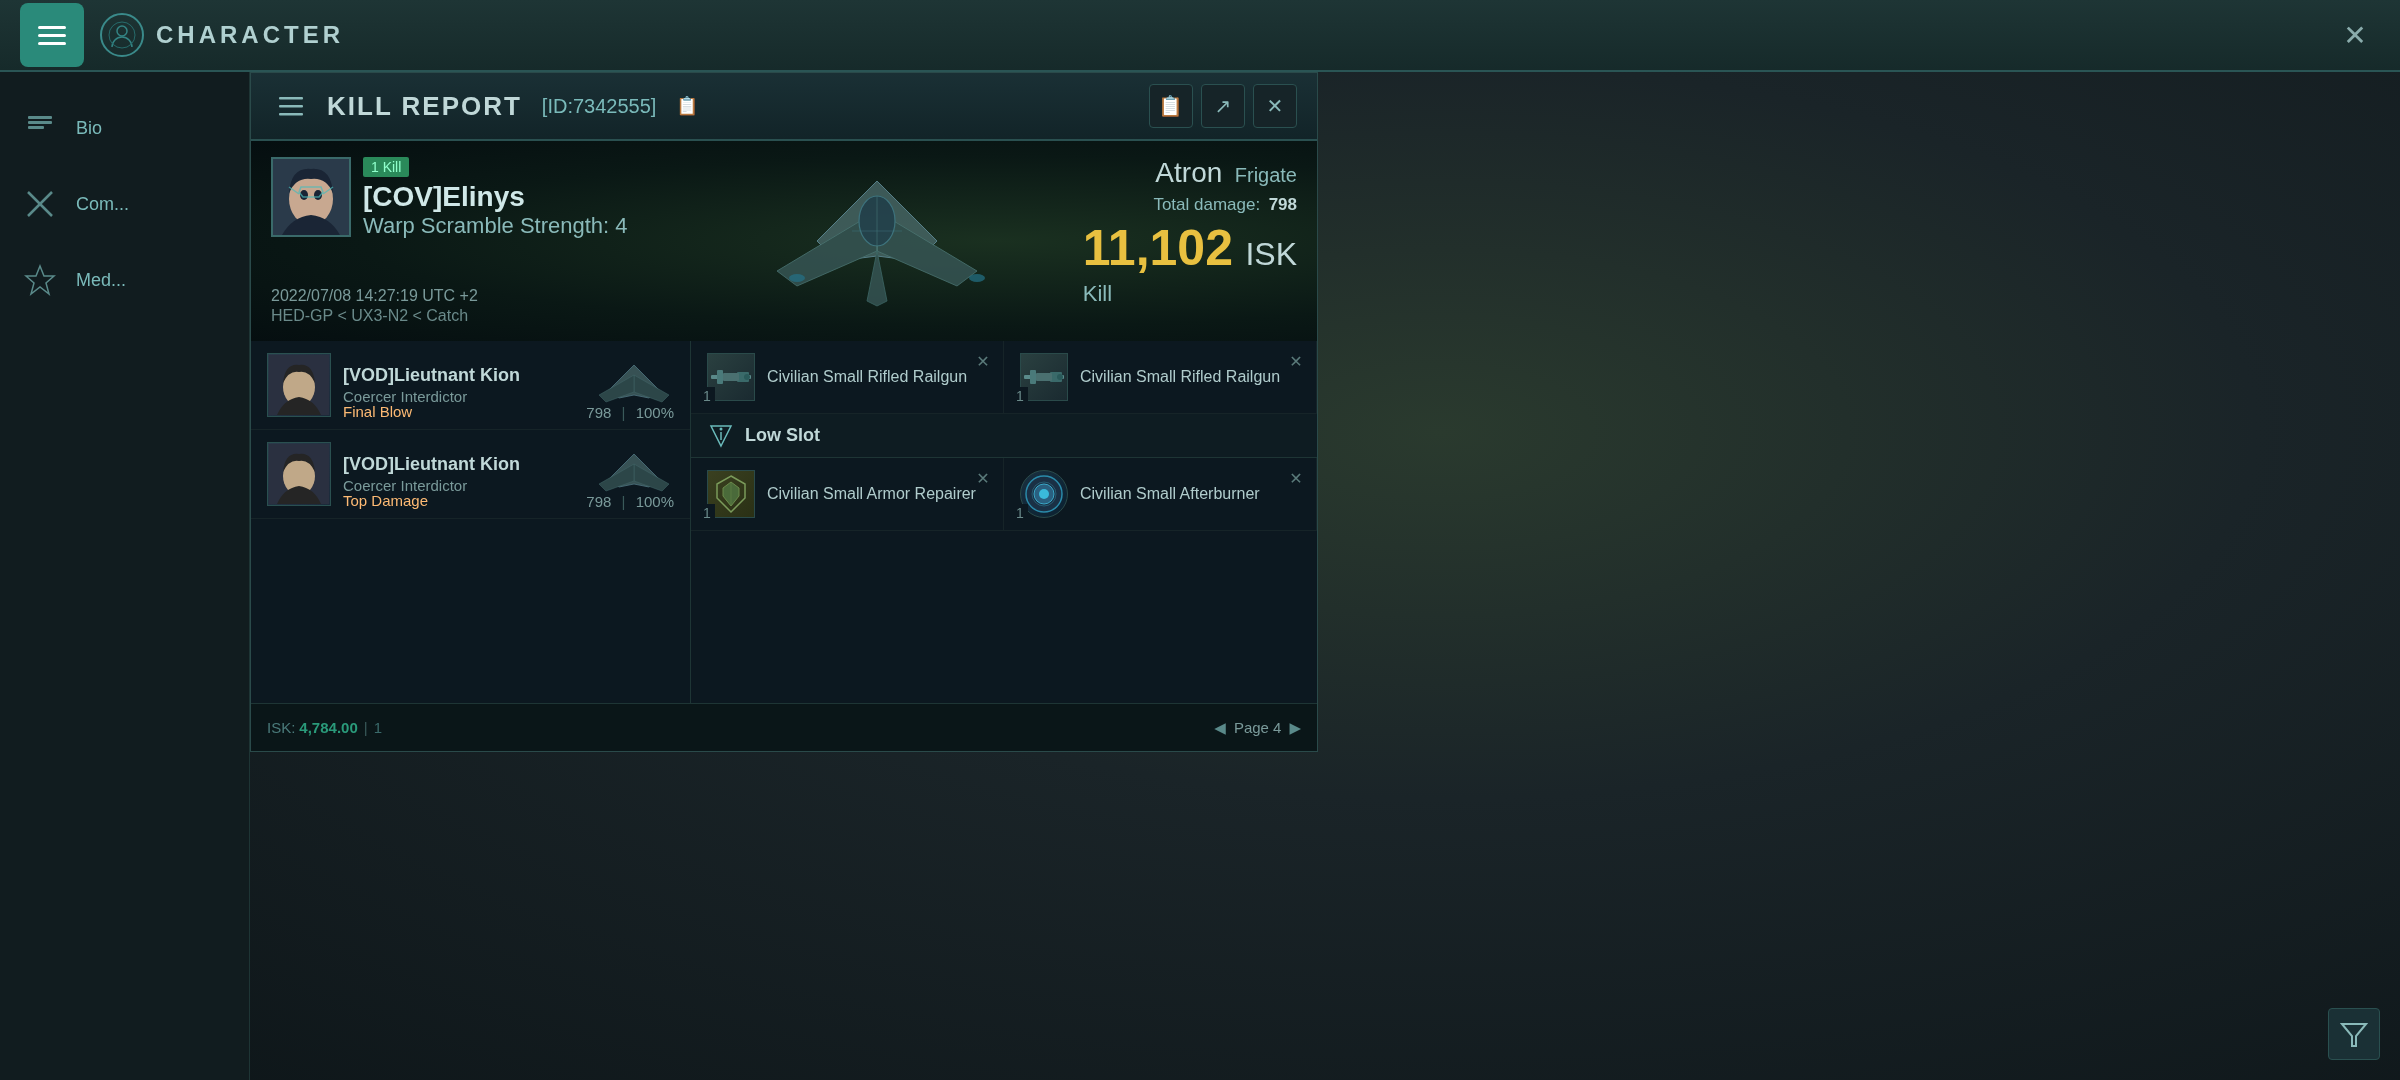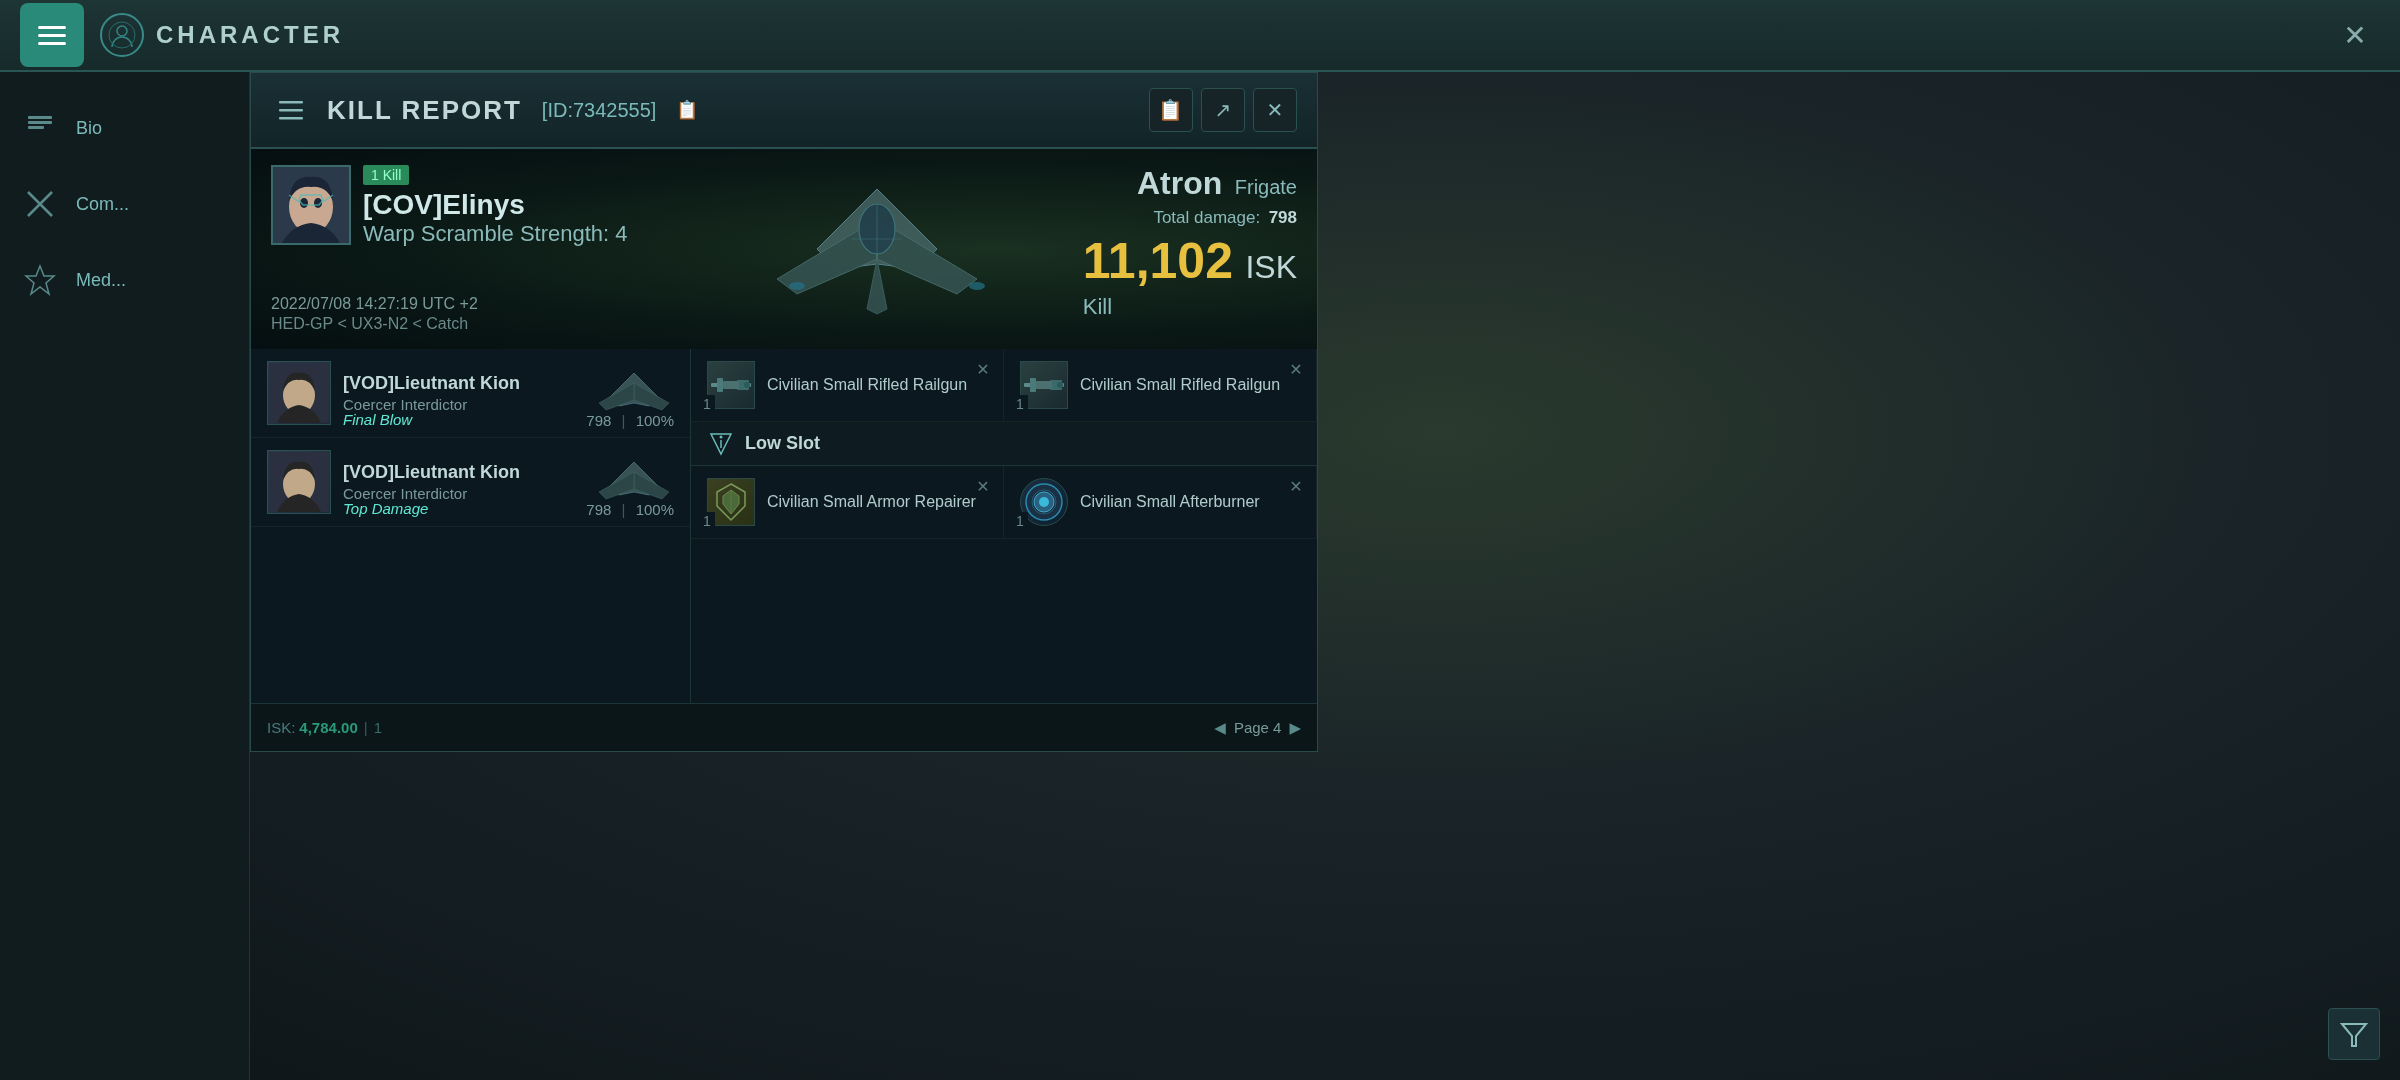--- a/index.html
+++ b/index.html
@@ -135,21 +135,21 @@
       width: 1068px;
       height: 680px;
       background: #0e1c20;
       border: 1px solid #2a4a4a;
       display: flex;
       flex-direction: column;
     }
 
     
     .panel-header {
-      height: 76px;
+      height: 68px;
       background: linear-gradient(180deg, #1a3035 0%, #122428 100%);
       border-bottom: 2px solid #2a5050;
       display: flex;
       align-items: center;
       padding: 0 20px;
       gap: 16px;
     }
     .panel-menu-btn {
       width: 40px;
       height: 40px;
@@ -295,22 +295,22 @@
 
     
     .ship-info-right {
       position: absolute;
       right: 20px;
       top: 16px;
       z-index: 2;
       text-align: right;
     }
     .ship-name {
-      font-size: 32px;
-      font-weight: bold;
+      font-size: 28px;
+      font-weight: normal;
       color: #c0d8d8;
     }
     .ship-type {
       font-size: 20px;
       color: #8ababa;
       margin-left: 8px;
     }
     .total-damage-label {
       font-size: 17px;
       color: #8ababa;
@@ -425,22 +425,21 @@
       font-size: 15px;
       color: #7a9a9a;
     }
     .participant-blow-type {
       position: absolute;
       bottom: 8px;
       left: 92px;
     }
     .blow-type-text {
       font-size: 15px;
-      color: #5eead4;
-      font-style: italic;
+      color: #fdba74;
     }
 
     
     .fittings-panel {
       flex: 1;
       background: #0c1820;
       display: flex;
       flex-direction: column;
     }
     .slot-section {

